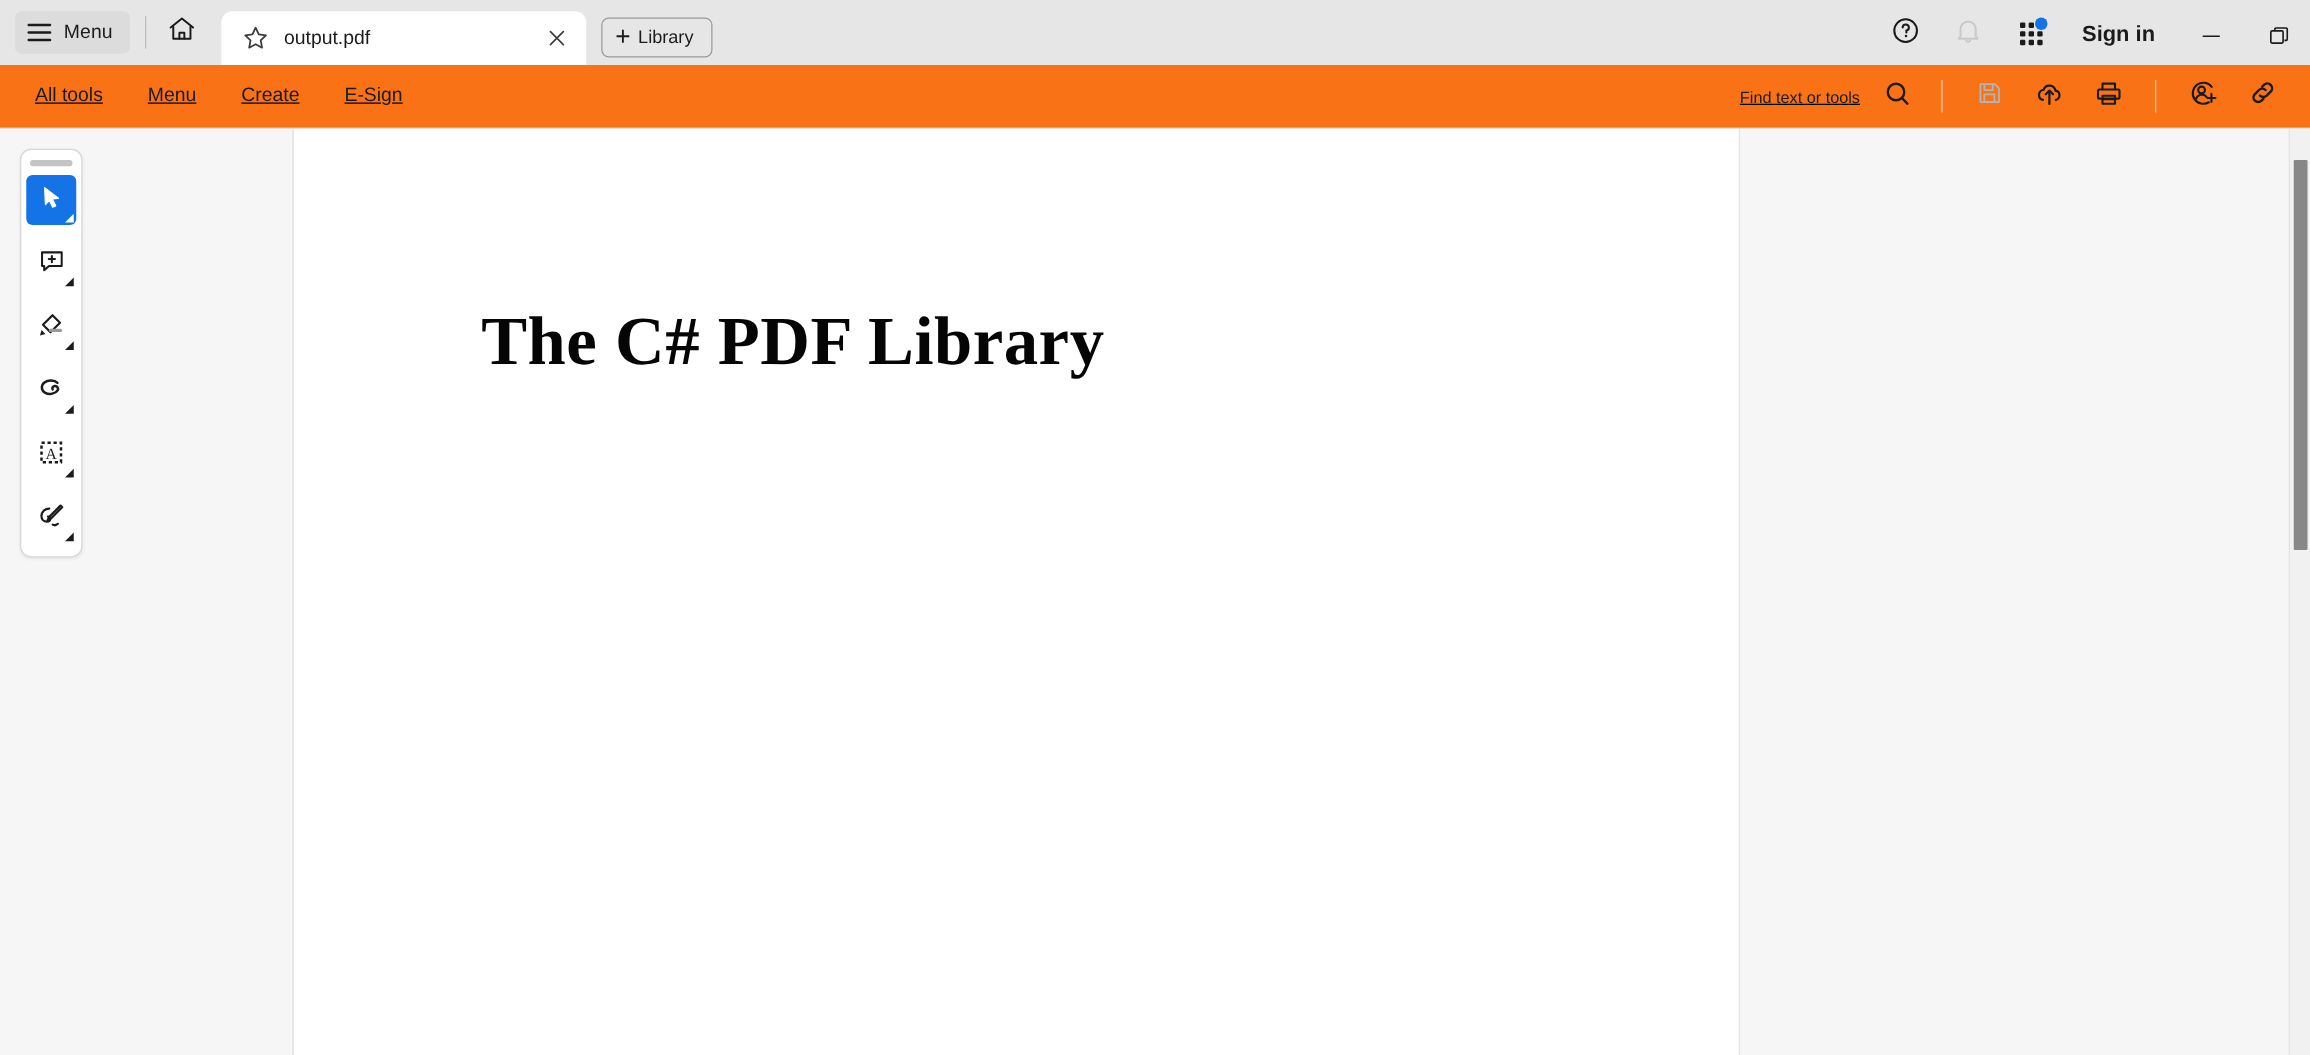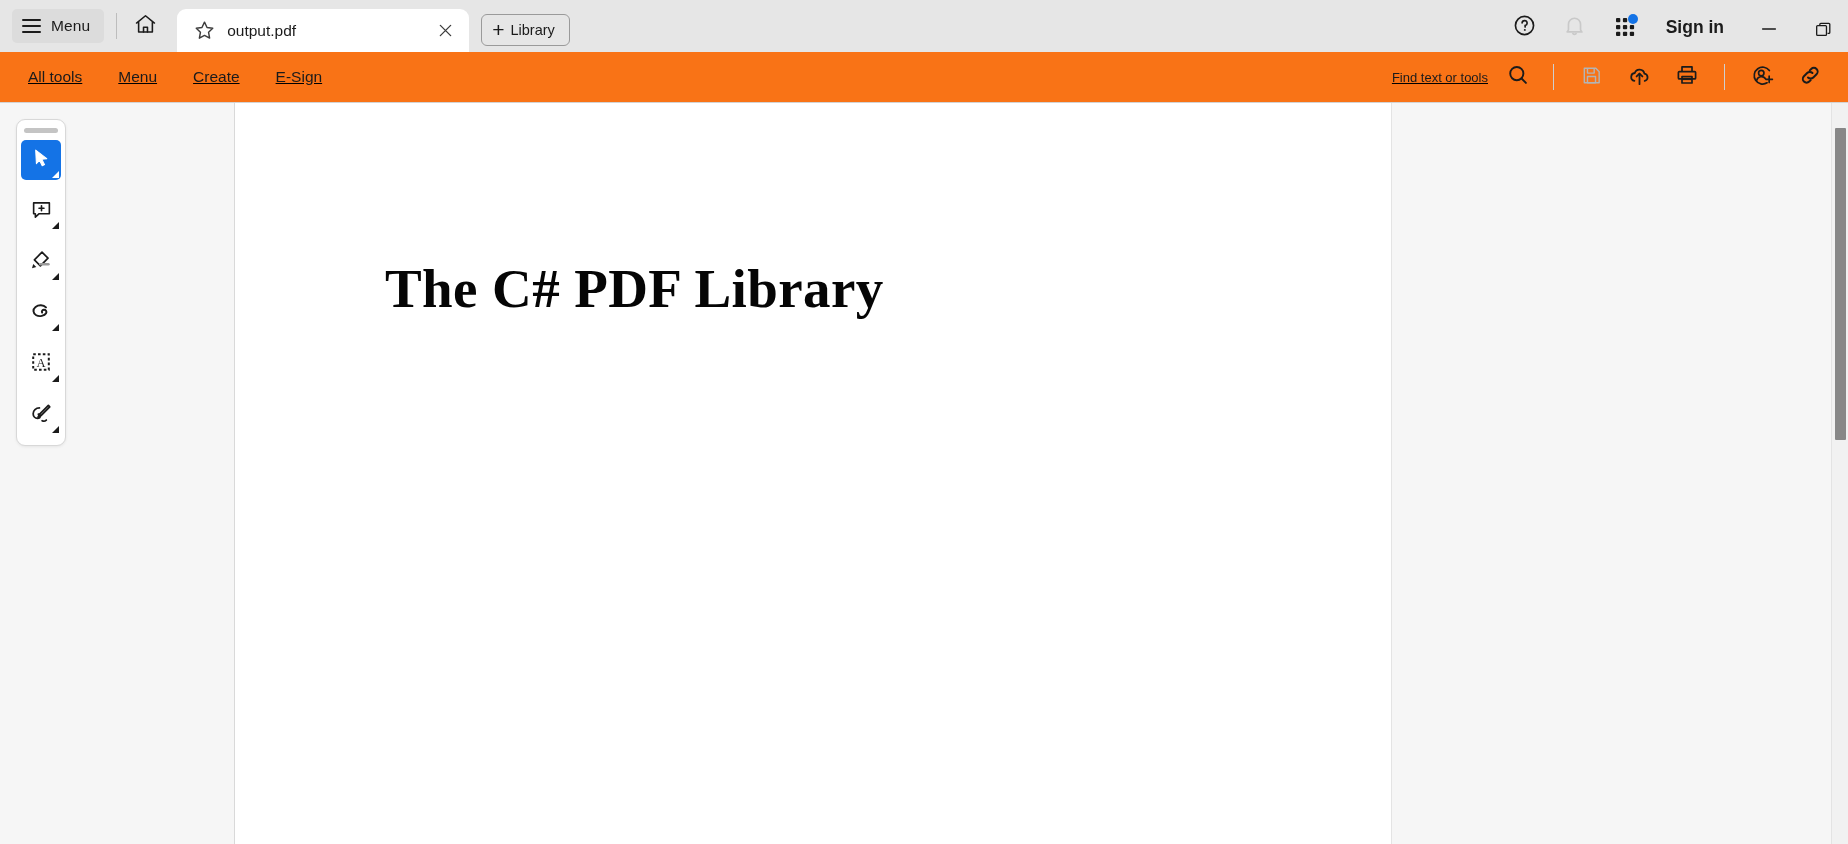--- a/index.html
+++ b/index.html
@@ -259,21 +259,20 @@
   .doc-heading {
     position: absolute;
     left: 150px;
     top: 138px;
     font-family: "Liberation Serif", serif;
     font-weight: bold;
     font-size: 55px;
     color: #050505;
     letter-spacing: .4px;
     white-space: nowrap;
-    margin-top: 16px;
   }
 
   
   .scrollbar {
     position: absolute;
     right: 0; top: 0; bottom: 0;
     width: 17px;
     background: #f1f1f1;
     border-left: 1px solid #e3e3e3;
   }

